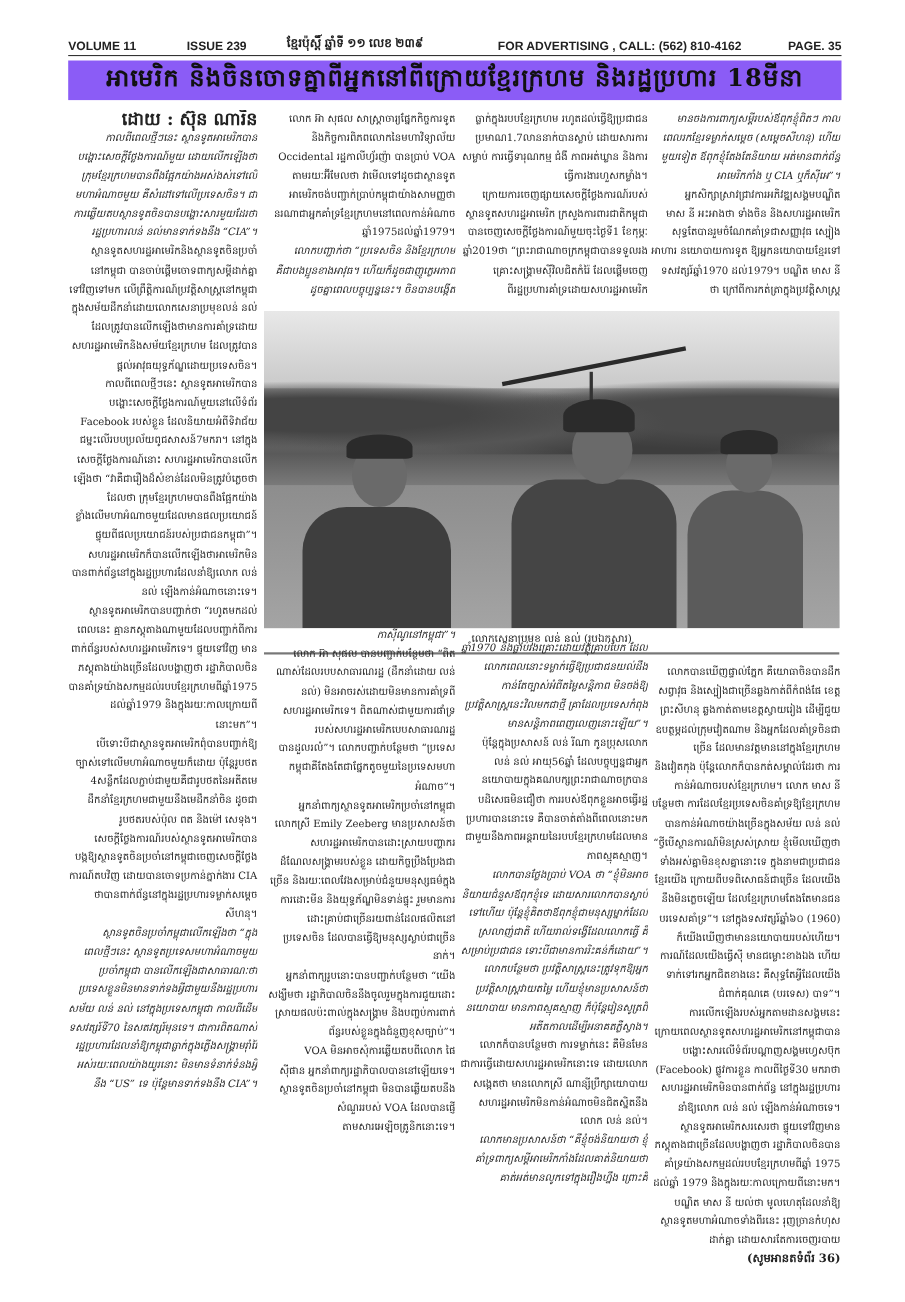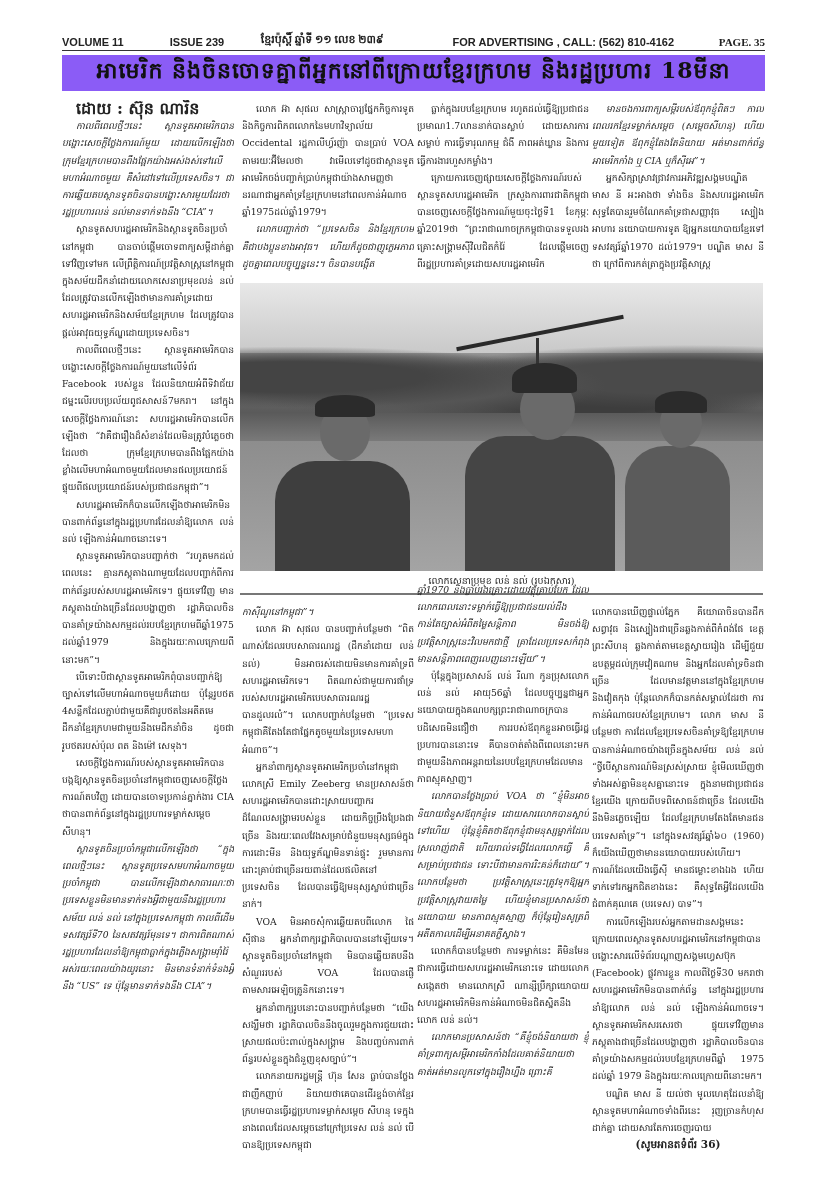--- a/index.html
+++ b/index.html
@@ -5,30 +5,30 @@
   html, body { margin: 0; padding: 0; background: #ffffff; }
   body { width: 823px; height: 1184px; position: relative; overflow: hidden;
          font-family: "DejaVu Serif", "Liberation Serif", serif; color: #1a1a1a; }
   .masthead { position: absolute; left: 62px; top: 30px; width: 703px; height: 18px;
               border-bottom: 1.5px solid #333; display: flex; align-items: flex-end;
               font-family: "Liberation Sans", "DejaVu Sans", sans-serif; font-weight: bold;
               font-size: 11px; color: #222; padding-bottom: 2px; gap: 32px; }
   .masthead span { white-space: nowrap; }
   .mh-vol { width: 90px; }
   .mh-issue { width: 70px; }
-  .mh-khmer { width: 190px; font-weight: bold; font-family: Liberation Serif, serif; }
+  .mh-khmer { width: 190px; font-weight: bold; }
   .mh-ad { flex: 1; text-align: center; }
-  .mh-page { width: 70px; text-align: right; font-family: Liberation Serif, serif; }
+  .mh-page { width: 70px; text-align: right; }
   .banner { position: absolute; left: 62px; top: 55px; width: 703px; height: 36px;
             background: #8b5cf6; display: flex; align-items: center; justify-content: center;
             font-family: "DejaVu Serif", serif; font-weight: bold; font-size: 22px; color: #111;
             letter-spacing: 1px; white-space: nowrap; overflow: hidden; }
   .col { position: absolute; width: 172px; font-size: 9.2px; line-height: 17.2px;
          text-align: justify; overflow: hidden; color: #222; }
-  .col p { margin: 0; text-indent: 14px; }
+  .col p { margin: 0; text-indent: 14px; text-align: right; }
   .col p.it { font-style: italic; }
   .byline { font-weight: bold; font-size: 16px; text-indent: 10px; }
   .photo { position: absolute; left: 240px; top: 283px; width: 523px; height: 288px;
            background: linear-gradient(180deg, #dcdcdc 0%, #cfcfcf 12%, #7b7b7b 30%, #5a5a5a 45%, #8a8a8a 60%, #6d6d6d 80%, #505050 100%);
            overflow: hidden; }
   .photo .sky { position: absolute; left: 0; top: 0; width: 100%; height: 70px;
                 background: linear-gradient(180deg, #e8e8e8, #c9c9c9); }
   .photo .trees { position: absolute; left: 0; top: 40px; width: 100%; height: 90px;
                   background: radial-gradient(ellipse at 10% 60%, #444 0 20%, transparent 40%),
                               radial-gradient(ellipse at 35% 70%, #555 0 18%, transparent 38%),
@@ -100,27 +100,26 @@
   <div class="cap" style="left:75px; top:112px; width:60px; height:22px;"></div>
   <div class="person" style="left:225px; width:150px; height:135px; background:#454545;"></div>
   <div class="head" style="left:280px; top:95px; width:55px; height:62px;"></div>
   <div class="cap" style="left:272px; top:80px; width:65px; height:30px;"></div>
   <div class="person" style="left:385px; width:105px; height:125px; background:#5b5b5b;"></div>
   <div class="head" style="left:420px; top:115px; width:42px; height:50px;"></div>
   <div class="cap" style="left:415px; top:108px; width:52px; height:22px;"></div>
 </div>
 <div class="caption">លោកសេនាប្រមុខ លន់ នល់ (រូបឯកសារ)</div>
 
-<div class="col" style="left:242px; top:603px; height:560px;">
+<div class="col" style="left:242px; top:569px; height:560px;">
   <p class="it" style="text-indent:0">កាស៊ីណូនៅកម្ពុជា”។</p>
   <p>លោក អ៊ា សុផល បានបញ្ជាក់បន្ថែមថា “ពិតណាស់ដែលរបបសាធារណរដ្ឋ (ដឹកនាំដោយ លន់ នល់) មិនអាចរស់ដោយមិនមានការគាំទ្រពីសហរដ្ឋអាមេរិកទេ។ ពិតណាស់ជាមួយការផាំទ្ររបស់សហរដ្ឋអាមេរិកបេបសាធារណរដ្ឋបានដួលរលំ”។ លោកបញ្ជាក់បន្ថែមថា “ប្រទេសកម្ពុជាគឺតែងតែជាផ្នែកតូចមួយនៃប្រទេសមហាអំណាច”។</p>
   <p>អ្នកនាំពាក្យស្ថានទូតអាមេរិកប្រចាំនៅកម្ពុជា លោកស្រី Emily Zeeberg មានប្រសាសន៍ថា សហរដ្ឋអាមេរិកបានដោះស្រាយបញ្ហាករដ៏ណែលសង្គ្រាមរបស់ខ្លួន ដោយកិច្ចប្រឹងប្រែងជាច្រើន និងរយៈពេលវែងសម្រាប់ជំនួយមនុស្សធម៌ក្នុងការដោះមីន និងយុទ្ធភ័ណ្ឌមិនទាន់ផ្ទុះ រួមមានការដោះគ្រាប់ជាច្រើនរយពាន់ដែលផលិតនៅប្រទេសចិន ដែលបានធ្វើឱ្យមនុស្សស្លាប់ជាច្រើននាក់។</p>
+  <p>អ្នកនាំពាក្យរូបនោះបានបញ្ជាក់បន្ថែមថា “យើងសង្ឃឹមថា រដ្ឋាភិបាលចិននឹងចូលរួមក្នុងការជួយដោះស្រាយផលប៉ះពាល់ក្នុងសង្គ្រាម និងបញ្ចប់ការពាក់ព័ន្ធរបស់ខ្លួនក្នុងជំនួញខុសច្បាប់”។</p>
   <p>VOA មិនអាចសុំការឆ្លើយតបពីលោក ផៃ ស៊ីផាន អ្នកនាំពាក្យរដ្ឋាភិបាលបាននៅឡើយទេ។ ស្ថានទូតចិនប្រចាំនៅកម្ពុជា មិនបានឆ្លើយតបនឹងសំណួររបស់ VOA ដែលបានផ្ញើតាមសារអេឡិចត្រូនិកនោះទេ។</p>
-  <p>អ្នកនាំពាក្យរូបនោះបានបញ្ជាក់បន្ថែមថា “យើងសង្ឃឹមថា រដ្ឋាភិបាលចិននឹងចូលរួមក្នុងការជួយដោះស្រាយផលប៉ះពាល់ក្នុងសង្គ្រាម និងបញ្ចប់ការពាក់ព័ន្ធរបស់ខ្លួនក្នុងជំនួញខុសច្បាប់”។</p>
-  <p>លោកនាយករដ្ឋមន្ត្រី ហ៊ុន សែន ធ្លាប់បានថ្លែងជាញឹកញាប់ និយាយថាគេបានដើរខ្ទង់ចាក់ខ្មែរក្រហមបានធ្វើរដ្ឋប្រហារទម្លាក់សម្ដេច សីហនុ ទេក្នុងនាងពេលដែលសម្ដេចនៅក្រៅប្រទេស លន់ នល់ បើបានឱ្យប្រទេសកម្ពុជា</p>
 </div>
 
 <div class="col" style="left:417px; top:581px; height:560px;">
   <p class="it" style="text-indent:0">ឆ្នាំ1970 និងធ្លាប់រងគ្រោះដោយវត្ថុគ្រាប់បែក ដែលលោកពេលនោះទម្លាក់ធ្វើឱ្យប្រជាជនយល់ដឹងកាន់តែច្បាស់អំពីតម្លៃសន្តិភាព មិនចង់ឱ្យប្រវត្តិសាស្ត្រនេះវិលមកជាថ្មី គ្រាដែលប្រទេសកំពុងមានសន្តិភាពពេញលេញនោះឡើយ”។</p>
   <p>ប៉ុន្តែក្នុងប្រសាសន៍ លន់ រីណា កូនប្រុសលោក លន់ នល់ អាយុ56ឆ្នាំ ដែលបច្ចុប្បន្នជាអ្នកនយោបាយក្នុងគណបក្សព្រះរាជាណាចក្របានបដិសេធមិនជឿថា ការរបស់ឪពុកខ្លួនអាចធ្វើរដ្ឋប្រហារបាននោះទេ គឺបានចាត់តាំងពីពេលនោះមក ជាមួយនឹងភាពអន្តរាយនៃរបបខ្មែរក្រហមដែលមានភាពស្មុគស្មាញ។</p>
   <p class="it">លោកបានថ្លែងប្រាប់ VOA ថា “ខ្ញុំមិនអាចនិយាយជំនួសឪពុកខ្ញុំទេ ដោយសារលោកបានស្លាប់ទៅហើយ ប៉ុន្តែខ្ញុំគិតថាឪពុកខ្ញុំជាមនុស្សម្នាក់ដែលស្រលាញ់ជាតិ ហើយរាល់ទង្វើដែលលោកធ្វើ គឺសម្រាប់ប្រជាជន ទោះបីជាមានការរិះគន់ក៏ដោយ”។ លោកបន្ថែមថា ប្រវត្តិសាស្ត្រនេះត្រូវទុកឱ្យអ្នកប្រវត្តិសាស្ត្រវាយតម្លៃ ហើយខ្ញុំមានប្រសាសន៍ថានយោបាយ មានភាពស្មុគស្មាញ ក៏ប៉ុន្តែរៀនសូត្រពីអតីតកាលដើម្បីអនាគតភ្លឺស្វាង។</p>
   <p>លោកក៏បានបន្ថែមថា ការទម្លាក់នេះ គឺមិនមែនជាការធ្វើដោយសហរដ្ឋអាមេរិកនោះទេ ដោយលោកសង្កេតថា មានលោកស្រី ណាន្សីប្រឹក្សាយោបាយសហរដ្ឋអាមេរិកមិនកាន់អំណាចមិនជិតស្និតនឹងលោក លន់ នល់។</p>
   <p class="it">លោកមានប្រសាសន៍ថា “គឺខ្ញុំចង់និយាយថា ខ្ញុំគាំទ្រពាក្យសម្ដីអាមេរិកកាំងដែលគាត់និយាយថា គាត់អត់មានលូកទៅក្នុងរឿងហ្នឹង ព្រោះគី</p>
 </div>
 

